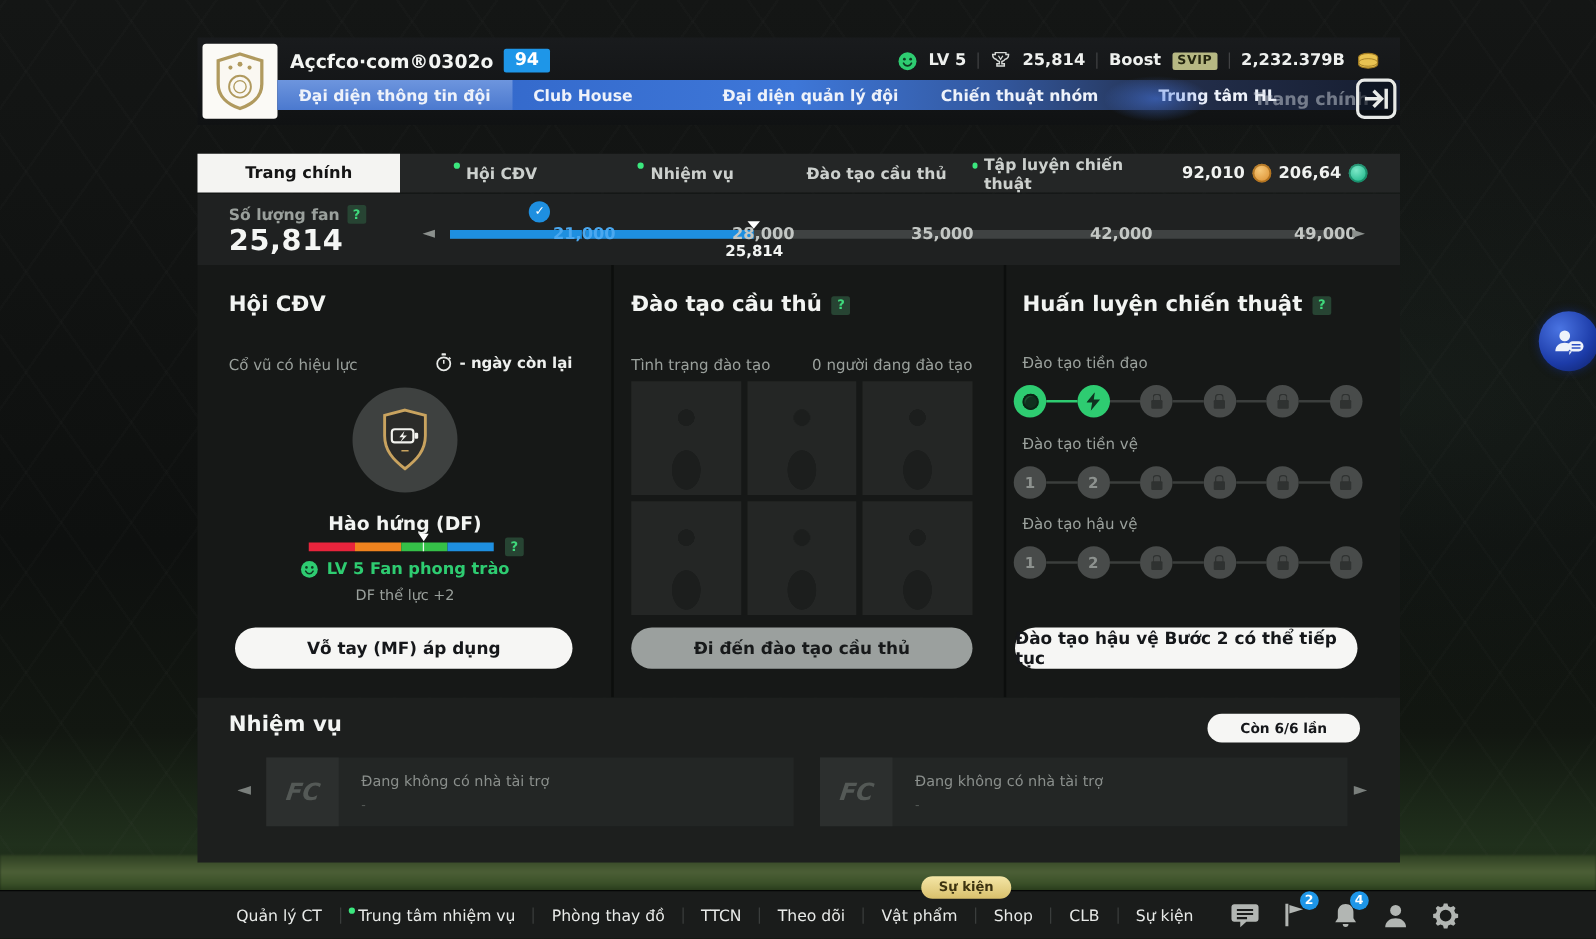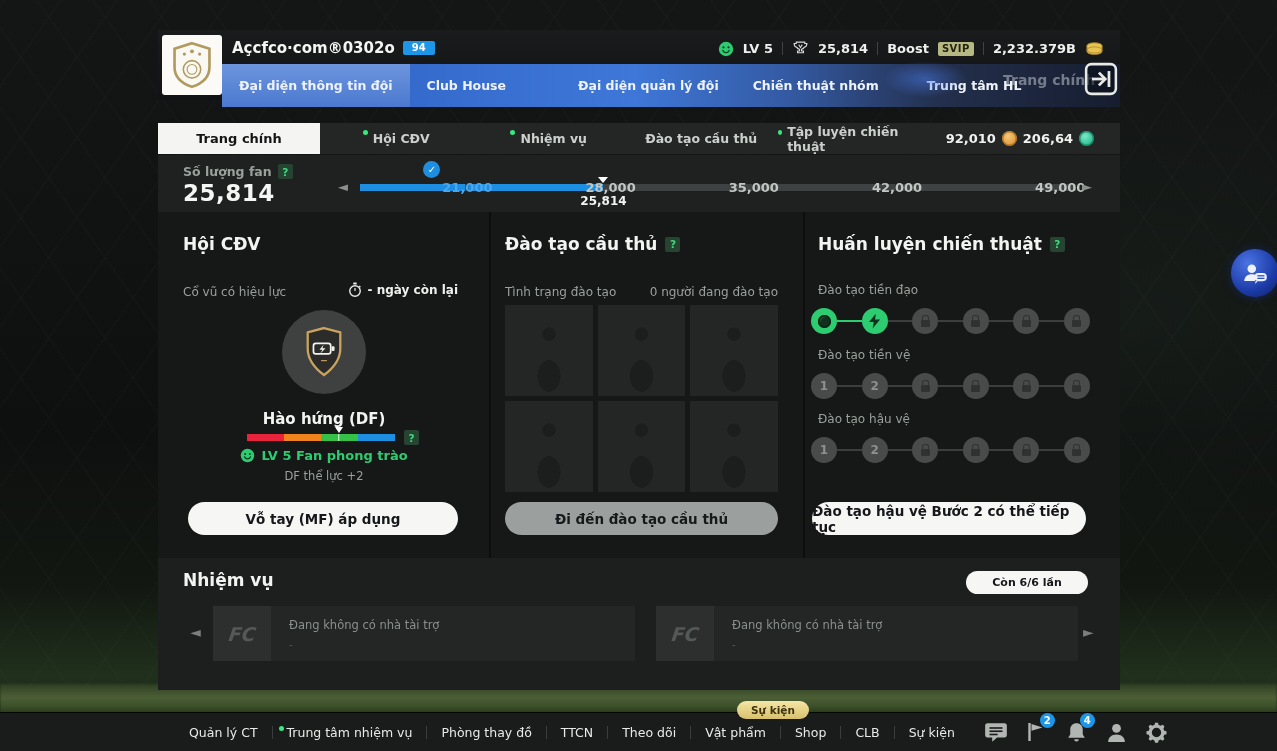--- a/index.html
+++ b/index.html
@@ -27,25 +27,25 @@
   .glyph-close::before { transform:rotate(45deg); } .glyph-close::after { transform:rotate(-45deg); }
 
   
   .grass { left:0; top:684px; width:1277px; height:30px;
     background:linear-gradient(180deg,#2e3f22 0%,#4c5f36 45%,#3b5129 75%,#243618 100%); filter:blur(1px); }
 
   
   .gheader { left:158px; top:30px; width:962px; height:70px; background:linear-gradient(180deg,#191b1d,#101213); }
   .crest { left:4px; top:5px; width:60px; height:60px; background:#fbfaf6; border-radius:3px; display:flex; align-items:center; justify-content:center; }
   .uname { left:74px; top:9px; font-size:15px; font-weight:bold; color:#f3f5f3; display:flex; align-items:center; gap:8px; }
-  .lvl94 { background:#1e96e8; color:#fff; font-size:10px; font-weight:bold; padding:1px 9px 2px; border-radius:2px; }
+  .lvl94 { background:#1e96e8; color:#fff; font-size:14px; font-weight:bold; padding:1px 9px 2px; border-radius:2px; }
   .stats { right:16px; top:10px; display:flex; align-items:center; gap:9px; color:#eef0ee; font-size:13px; font-weight:bold; }
   .stat-sep { width:1px; height:13px; background:rgba(255,255,255,0.18); }
   .svip { background:#b6b883; color:#23250f; font-size:10px; font-weight:bold; padding:1px 4px 2px; border-radius:2px; letter-spacing:.5px; }
-  .nav { left:64px; top:34px; width:898px; height:43px; display:flex; align-items:stretch;
+  .nav { left:64px; top:34px; width:898px; height:24px; display:flex; align-items:stretch;
     background:linear-gradient(90deg,#2d60c3 0%,#3e77d8 46%,#33589f 64%,#232f4c 80%,#161d2f 100%); }
   .nav::after { content:''; position:absolute; right:120px; top:-4px; width:150px; height:38px;
     background:radial-gradient(ellipse 60px 26px at 50% 50%, rgba(70,120,230,0.55), rgba(20,30,60,0) 70%); }
   .nav-item { display:flex; align-items:center; padding:0 17px; font-size:12.5px; font-weight:bold; color:#eef2fa; white-space:nowrap; }
   .nav-item.active { background:linear-gradient(180deg,#6d95de,#4b79cf); }
   .watermark { left:845px; top:42px; font-size:14px; font-weight:bold; color:rgba(205,212,220,0.5); }
   .exit-btn { left:926px; top:32px; width:34px; height:34px; }
 
   
   .tabrow { left:158px; top:123px; width:962px; height:31px; background:#242626; display:flex; align-items:stretch; }

